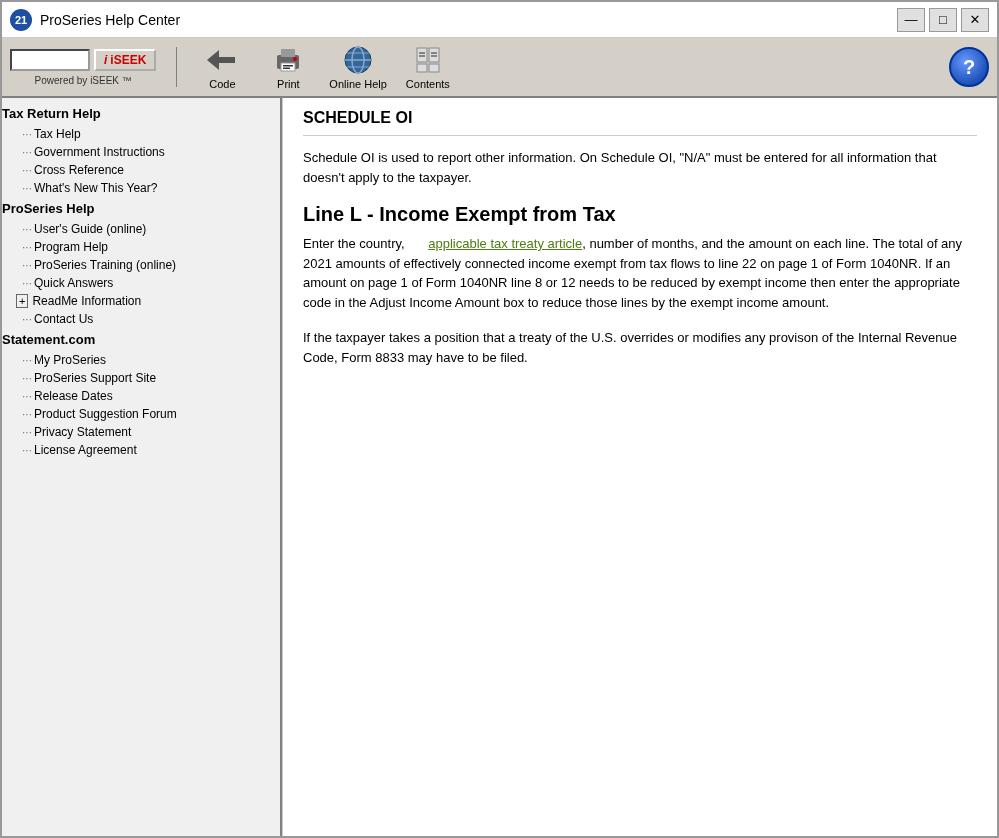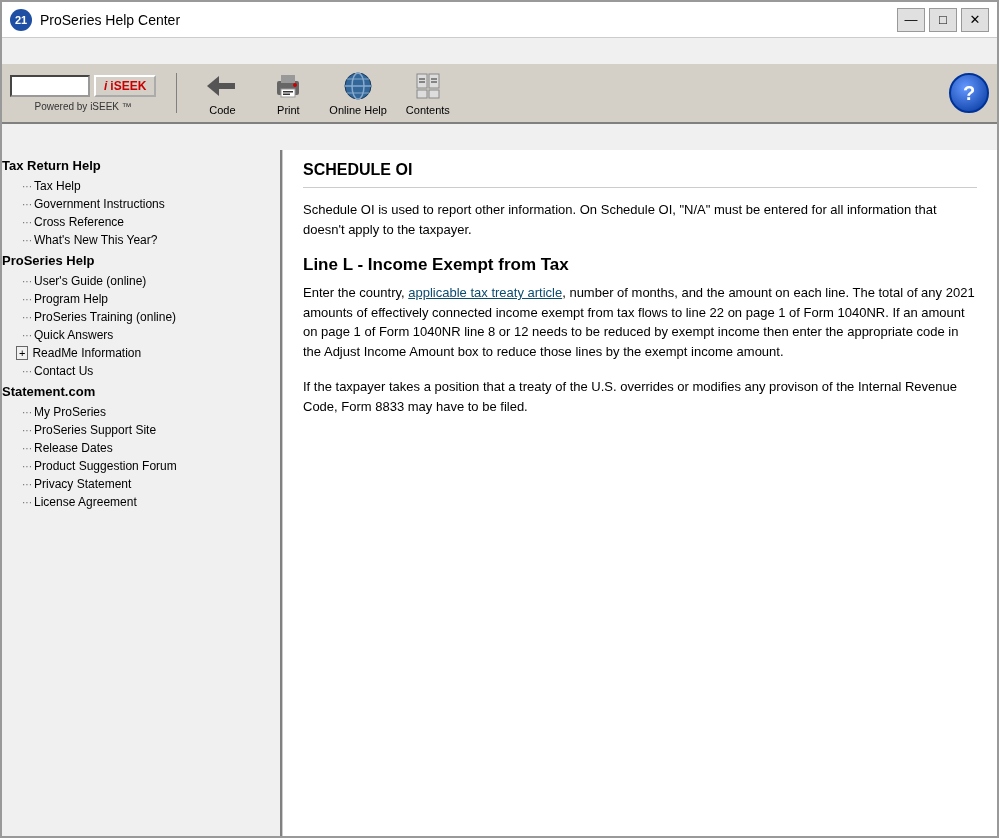--- a/index.html
+++ b/index.html
@@ -1,19 +1,19 @@
 <!DOCTYPE html>
 <html><head>
   <meta charset="utf-8">
   <style>
     * { box-sizing: border-box; margin: 0; padding: 0; }
     body { font-family: Arial, sans-serif; font-size: 13px; background: #c0c0c0; width: 999px; height: 838px; overflow: hidden; }
 
     
-    .window { width: 999px; height: 838px; background: #f0f0f0; border: 2px solid #999; display: flex; flex-direction: column; gap: 26px; }
+    .window { width: 999px; height: 838px; background: #f0f0f0; border: 2px solid #999; display: flex; flex-direction: column; }
 
     
     .title-bar { background: #fff; display: flex; align-items: center; justify-content: space-between; padding: 4px 8px; border-bottom: 1px solid #ccc; min-height: 36px; }
     .title-bar-left { display: flex; align-items: center; gap: 8px; }
     .app-icon { width: 22px; height: 22px; background: #1e4fa3; border-radius: 50%; color: white; font-size: 11px; font-weight: bold; display: flex; align-items: center; justify-content: center; }
     .title-text { font-size: 14px; color: #000; font-weight: normal; }
     .title-buttons { display: flex; gap: 4px; }
     .title-btn { width: 28px; height: 24px; background: #e0e0e0; border: 1px solid #999; cursor: pointer; display: flex; align-items: center; justify-content: center; font-size: 13px; }
 
     
@@ -33,22 +33,22 @@
     
     .sidebar { width: 280px; background: #f0f0f0; border-right: 2px solid #808080; overflow-y: auto; padding: 4px 0; }
     .sidebar-section-header { font-weight: bold; font-size: 13px; color: #000; padding: 4px 0; }
     .sidebar-item { font-size: 12px; color: #000; padding: 2px 6px 2px 20px; cursor: pointer; display: flex; align-items: center; }
     .sidebar-item .dots { color: #666; margin-right: 2px; font-size: 10px; }
 
     
     .content { flex: 1; background: white; overflow-y: auto; padding: 11px 20px; border-left: 1px solid #ccc; }
     .content-title { font-size: 16px; font-weight: bold; color: #000; margin-bottom: 12px; border-bottom: 1px solid #ccc; padding-bottom: 8px; }
     .content-para { font-size: 13px; color: #000; margin-bottom: 16px; line-height: 1.5; }
-    .content-subtitle { font-size: 17px; font-weight: bold; color: #000; margin-bottom: 8px; }
-    .content-link { color: #0c4a6e; text-decoration: underline; cursor: pointer; }
+    .content-subtitle { font-size: 20px; font-weight: bold; color: #000; margin-bottom: 8px; }
+    .content-link { color: #4d7c0f; text-decoration: underline; cursor: pointer; margin-left: 20px; }
 
     
     .sidebar::-webkit-scrollbar { width: 16px; }
     .sidebar::-webkit-scrollbar-track { background: #f0f0f0; }
     .sidebar::-webkit-scrollbar-thumb { background: #c0c0c0; border: 1px solid #808080; }
   </style>
 </head>
 <body>
 
 <div class="window">

